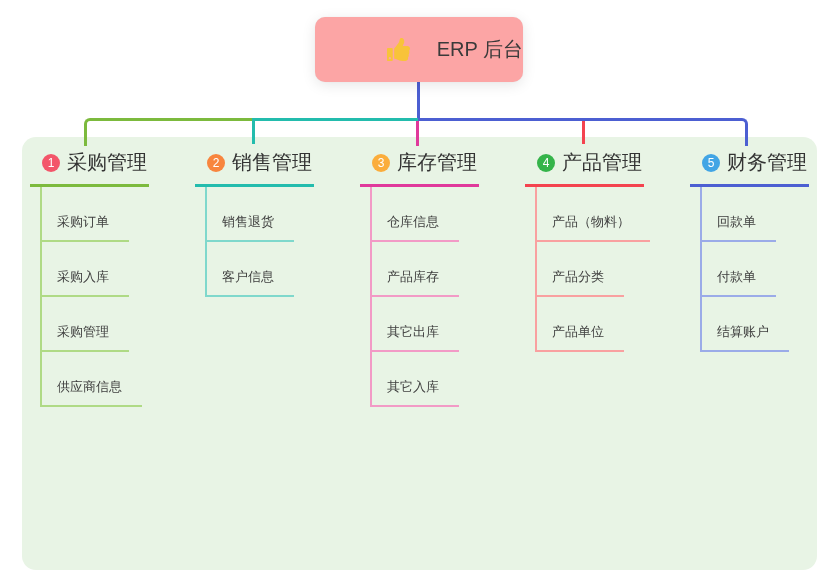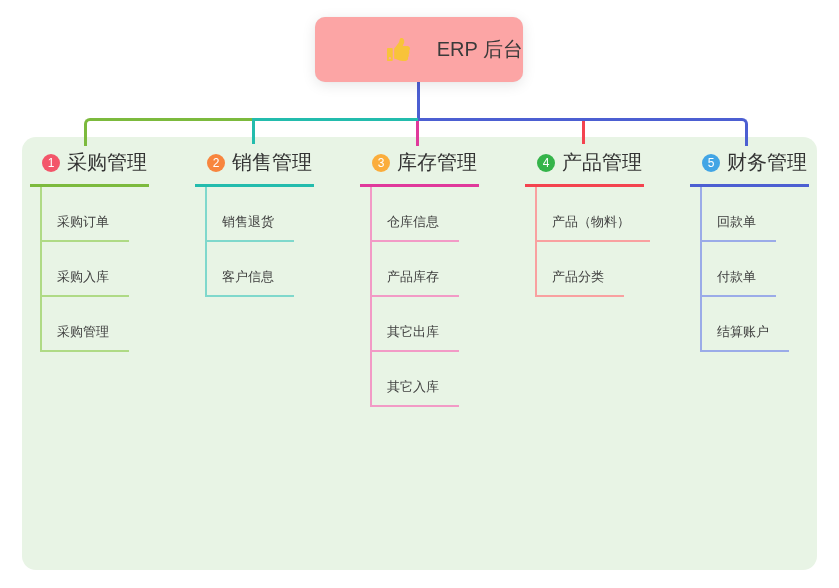--- a/index.html
+++ b/index.html
@@ -80,20 +80,23 @@
     <div class="b-items">
           <div class="item">
     <span>采购订单</span>
   </div>
           <div class="item">
     <span>采购入库</span>
   </div>
           <div class="item">
     <span>采购管理</span>
   </div>
+          <div class="item">
+    <span>供应商信息</span>
+  </div>
         </div>
   </div>
       <div class="branch" style="--main: #23BCAD; --light: #7FD8CC; --badge: #F8853E;">
     <div class="b-header">
       <span class="badge">2</span>
       <span class="b-label">销售管理</span>
     </div>
     <div class="b-items">
           <div class="item">
     <span>销售退货</span>
@@ -128,20 +131,23 @@
       <span class="badge">4</span>
       <span class="b-label">产品管理</span>
     </div>
     <div class="b-items">
           <div class="item">
     <span>产品（物料）</span>
   </div>
           <div class="item">
     <span>产品分类</span>
   </div>
+          <div class="item">
+    <span>产品单位</span>
+  </div>
         </div>
   </div>
       <div class="branch" style="--main: #4C5FD2; --light: #9BABE8; --badge: #42A5E5;">
     <div class="b-header">
       <span class="badge">5</span>
       <span class="b-label">财务管理</span>
     </div>
     <div class="b-items">
           <div class="item">
     <span>回款单</span>

